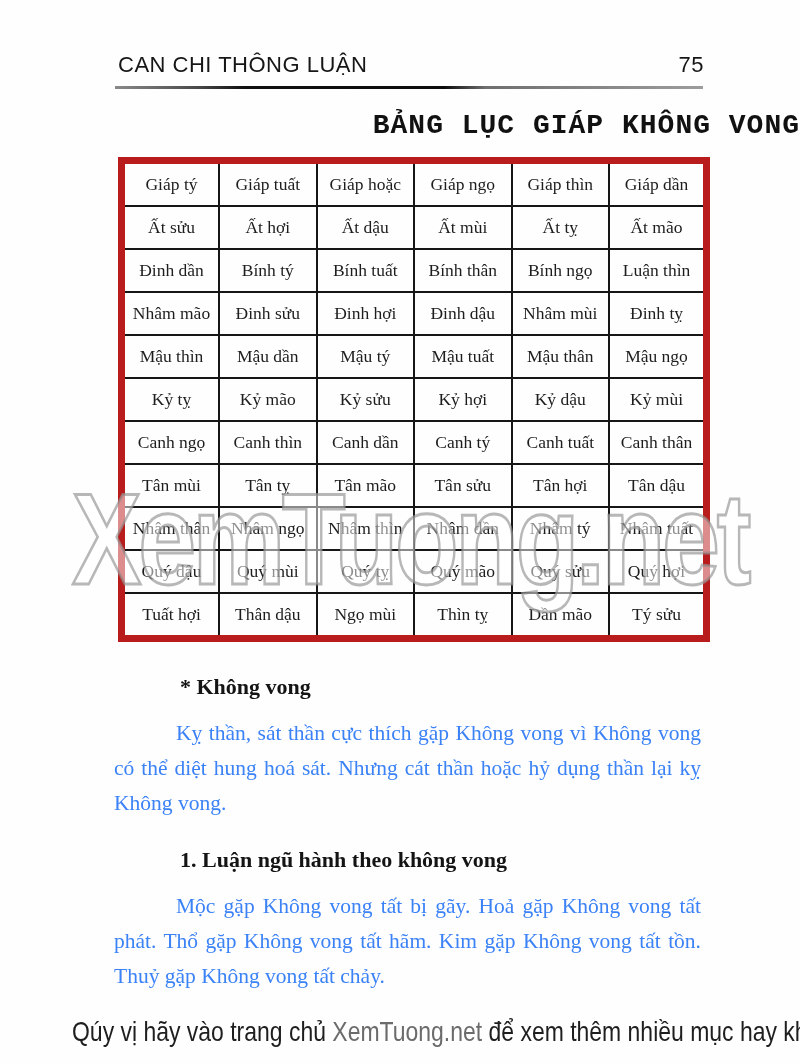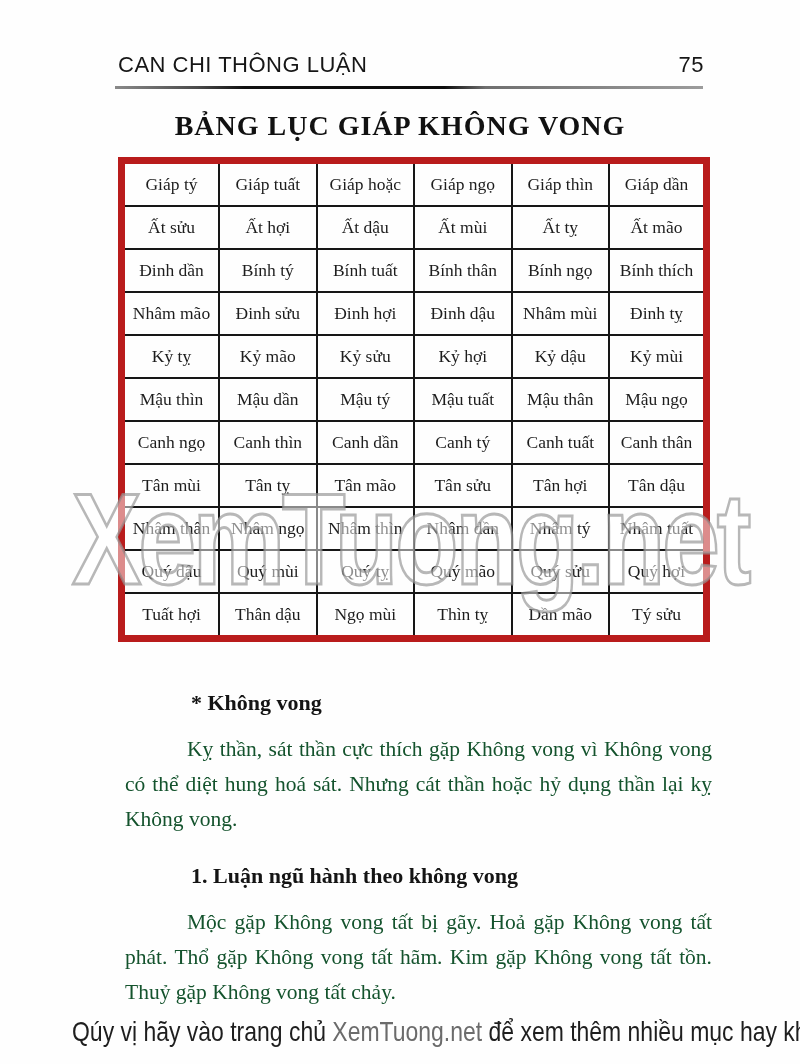--- a/index.html
+++ b/index.html
@@ -23,22 +23,22 @@
   .header-rule {
     position: absolute; top: 86px; left: 115px; width: 588px; height: 3px;
     background: linear-gradient(to right,
       #8a8a8a 0%, #4a4a4a 14%, #101010 22%, #0c0c0c 56%,
       #6f6f6f 63%, #9c9c9c 100%);
   }
 
   
   .table-title {
     position: absolute; top: 110px; left: 0; right: 0;
-    margin: 0; text-align: center;
-    font-family: Liberation Serif, serif;
+    margin: 0; text-align: right;
+    font-family: Liberation Mono, monospace;
     font-size: 28px; font-weight: bold; letter-spacing: 1px;
     color: #111;
   }
 
   
   table.kv {
     position: absolute; top: 157px; left: 118px;
     width: 592px; border-collapse: collapse; table-layout: fixed;
     border: 7px solid #b91c1c;
   }
@@ -61,32 +61,32 @@
     transform: scaleX(0.80); transform-origin: 50% 50%;
     color: rgba(255,255,255,0.55);
     -webkit-text-stroke: 3px rgba(150,150,150,0.75);
     opacity: 0.9;
     pointer-events: none;
     z-index: 5;
   }
 
   
   .body-text {
-    position: absolute; top: 674px; left: 125px; width: 587px; margin-top: 16px;
+    position: absolute; top: 674px; left: 114px; width: 587px;
   }
   .body-text h2 {
     margin: 0 0 16px 66px;
     font-size: 22px; font-weight: bold; color: #141414;
   }
   .body-text h2.second { margin-top: 26px; }
   .body-text p {
     margin: 0;
     font-size: 21.5px; line-height: 35px;
     text-align: justify; text-indent: 62px;
-    color: #14532d;
+    color: #3b82f6;
   }
 
   
   .site-footer {
     position: absolute; top: 1016px; left: 0; right: 0;
     text-align: center;
     font-family: "Liberation Sans", sans-serif;
     font-size: 28px; color: #1e1e1e;
     transform: scaleX(0.82); transform-origin: 50% 50%;
     white-space: nowrap;
@@ -123,47 +123,47 @@
           <td>Ất mùi</td>
           <td>Ất tỵ</td>
           <td>Ất mão</td>
         </tr>
         <tr>
           <td>Đinh dần</td>
           <td>Bính tý</td>
           <td>Bính tuất</td>
           <td>Bính thân</td>
           <td>Bính ngọ</td>
-          <td>Bính thích</td>
+          <td>Luận thìn</td>
         </tr>
         <tr>
           <td>Nhâm mão</td>
           <td>Đinh sửu</td>
           <td>Đinh hợi</td>
           <td>Đinh dậu</td>
           <td>Nhâm mùi</td>
           <td>Đinh tỵ</td>
         </tr>
         <tr>
+          <td>Mậu thìn</td>
+          <td>Mậu dần</td>
+          <td>Mậu tý</td>
+          <td>Mậu tuất</td>
+          <td>Mậu thân</td>
+          <td>Mậu ngọ</td>
+        </tr>
+        <tr>
           <td>Kỷ tỵ</td>
           <td>Kỷ mão</td>
           <td>Kỷ sửu</td>
           <td>Kỷ hợi</td>
           <td>Kỷ dậu</td>
           <td>Kỷ mùi</td>
         </tr>
         <tr>
-          <td>Mậu thìn</td>
-          <td>Mậu dần</td>
-          <td>Mậu tý</td>
-          <td>Mậu tuất</td>
-          <td>Mậu thân</td>
-          <td>Mậu ngọ</td>
-        </tr>
-        <tr>
           <td>Canh ngọ</td>
           <td>Canh thìn</td>
           <td>Canh dần</td>
           <td>Canh tý</td>
           <td>Canh tuất</td>
           <td>Canh thân</td>
         </tr>
         <tr>
           <td>Tân mùi</td>
           <td>Tân tỵ</td>

